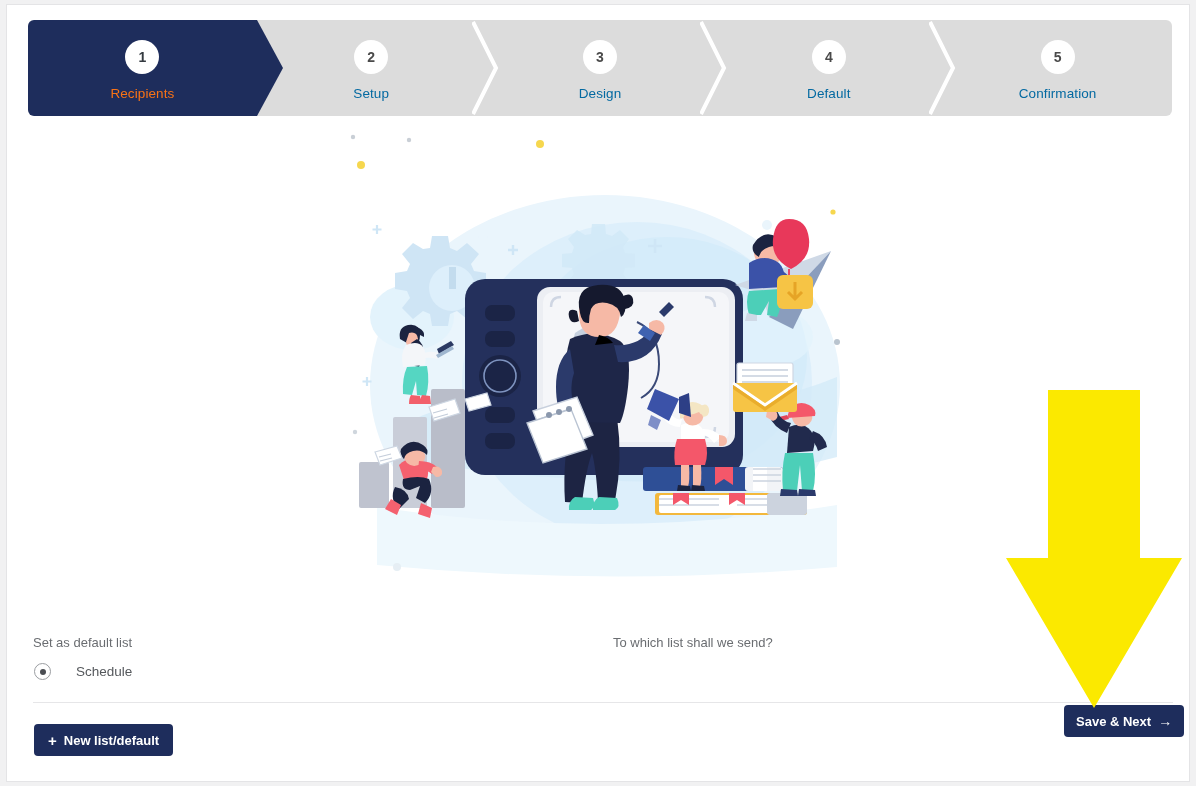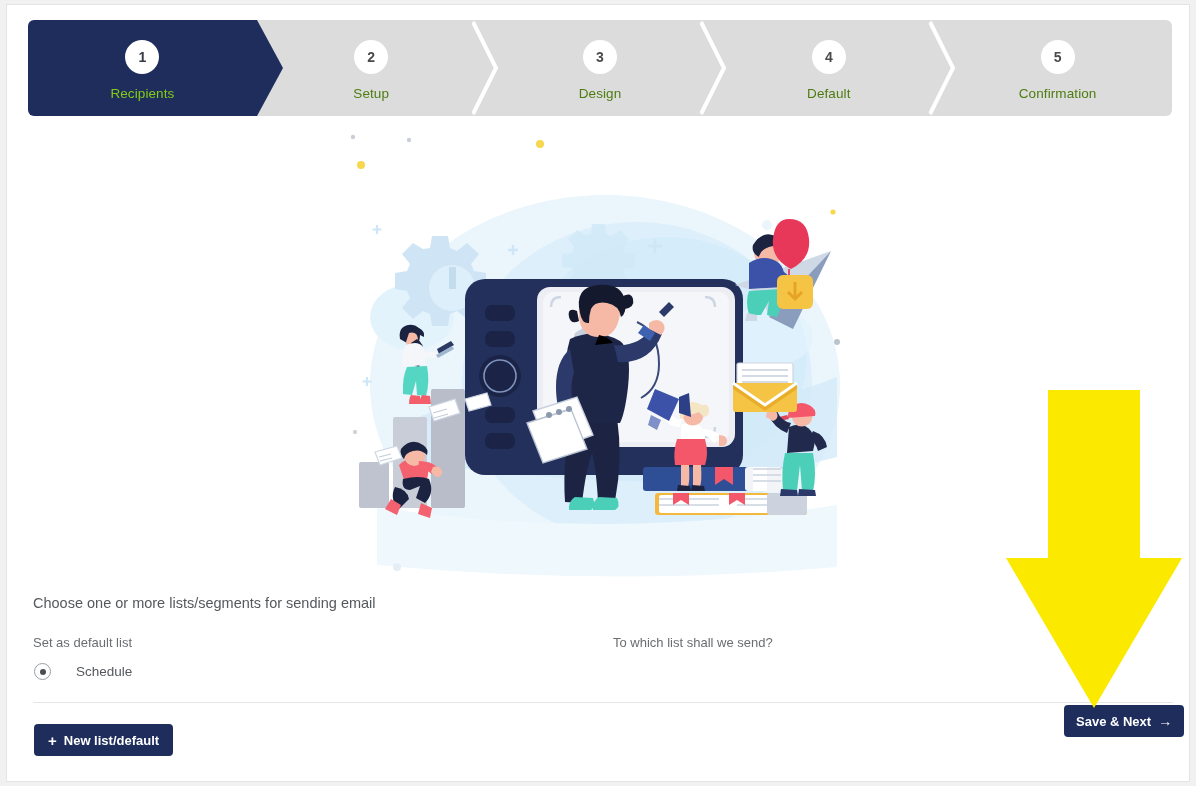--- a/index.html
+++ b/index.html
@@ -74,24 +74,24 @@
     font-size: 14px;
     font-weight: bold;
     display: flex;
     align-items: center;
     justify-content: center;
     margin-bottom: 12px;
   }
   .step.active .step-circle { color: #343a40; }
   .step-label {
     font-size: 13.5px;
-    color: #4d7c0f;
+    color: #0369a1;
     letter-spacing: .1px;
   }
-  .step.active .step-label { color: #84cc16; }
+  .step.active .step-label { color: #f97316; }
 
   
   .illustration {
     position: absolute;
     left: 330px; top: 122px;
     width: 540px; height: 462px;
   }
   .illustration svg { display: block; width: 100%; height: 100%; }
 
   
@@ -438,21 +438,20 @@
 
         <path d="M452 92 q18 0 20 20 q2 20 -18 30 q-20 -10 -18 -30 q2 -20 16 -20z" fill="#e8385a"></path>
         <path d="M452 142 l0 18" stroke="#e8385a" stroke-width="1.8"></path>
 
         <rect x="440" y="148" width="36" height="34" rx="6" fill="#f6c445"></rect>
         <path d="M458 155 v16 M451 165 l7 7 7 -7" fill="none" stroke="#e6a426" stroke-width="3"></path>
       </g>
     </svg>
   </div>
 
-  <div class="lead">Choose one or more lists/segments for sending email</div>
   <div class="sub-left">Set as default list</div>
   <div class="sub-right">To which list shall we send?</div>
 
   <div class="radio-row">
     <span class="radio"></span>
     <span class="radio-label">Schedule</span>
   </div>
 
   <div class="divider"></div>
 

